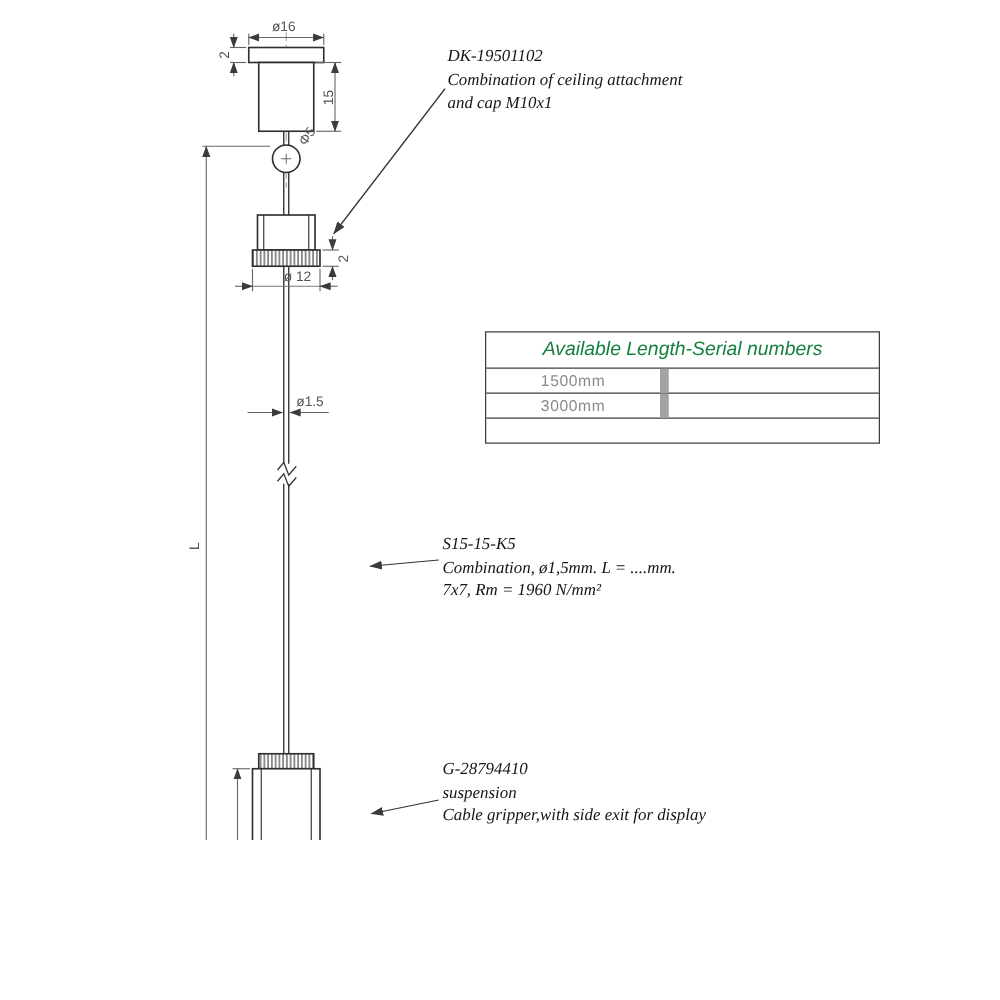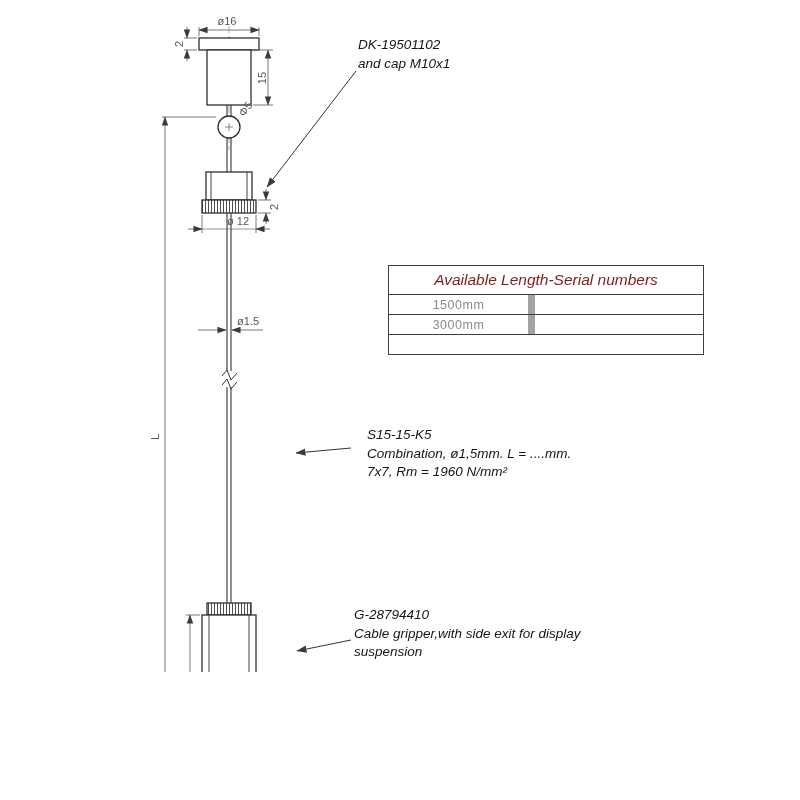--- a/index.html
+++ b/index.html
@@ -1,25 +1,25 @@
 <!DOCTYPE html>
 <html><head>
 <meta charset="utf-8">
 <style>
   html,body{margin:0;padding:0;background:#ffffff;}
   #canvas{position:relative;width:800px;height:672px;background:#ffffff;overflow:hidden;
           font-family:"Liberation Sans",sans-serif;}
   svg{position:absolute;left:0;top:0;}
   svg text{font-family:"Liberation Sans",sans-serif;}
   .dim-text{fill:#555555;font-size:11px;}
-  .ann{position:absolute;font-style:italic;font-size:13.5px;color:#151515;line-height:1.32;}
+  .ann{position:absolute;font-style:italic;font-size:13.5px;color:#151515;line-height:1.32;font-family:Liberation Serif, serif;}
   .ann .ann-id{margin-bottom:1px;}
   .spec-table{position:absolute;left:388px;top:265px;width:314px;border:1.4px solid #3f3f3f;background:#fff;}
   .t-header{height:28px;display:flex;align-items:center;justify-content:center;
-            border-bottom:1.4px solid #3f3f3f;font-style:italic;font-size:15.5px;color:#7f1d1d;}
+            border-bottom:1.4px solid #3f3f3f;font-style:italic;font-size:15.5px;color:#15803d;}
   .t-row{display:flex;height:19px;border-bottom:1px solid #3f3f3f;}
   .t-row:last-child{border-bottom:none;}
   .t-cell{display:flex;align-items:center;justify-content:center;font-size:12.5px;color:#8a8a8a;letter-spacing:0.5px;}
   .t-cell.left{width:139px;border-right:7px solid #a3a3a3;}
   .t-cell.right{flex:1;}
 </style>
 </head>
 <body>
 
 <div id="canvas">
@@ -154,33 +154,34 @@
 
   <g stroke="#333" stroke-width="1" fill="none">
     <line x1="356" y1="71" x2="267" y2="187" marker-end="url(#arrow)"></line>
     <line x1="351" y1="448" x2="296" y2="453" marker-end="url(#arrow)"></line>
     <line x1="351" y1="640" x2="297" y2="651" marker-end="url(#arrow)"></line>
   </g>
 </svg>
 
 <div class="ann" style="left:358px;top:36px;width:270px;">
   <div class="ann-id">DK-19501102</div>
+  <div>Combination of ceiling attachment</div>
   <div>and cap M10x1</div>
 </div>
 
-<div class="ann" style="left:354px;top:426px;width:270px;margin-left:13px;">
+<div class="ann" style="left:354px;top:426px;width:270px;">
   <div class="ann-id">S15-15-K5</div>
   <div>Combination, ø1,5mm. L = ....mm.</div>
   <div>7x7, Rm = 1960 N/mm²</div>
 </div>
 
 <div class="ann" style="left:354px;top:606px;width:290px;">
   <div class="ann-id">G-28794410</div>
+  <div>suspension</div>
   <div>Cable gripper,with side exit for display</div>
-  <div>suspension</div>
 </div>
 
 <div class="spec-table">
   <div class="t-header">Available Length-Serial numbers</div>
   <div class="t-row">
     <div class="t-cell left">1500mm</div>
     <div class="t-cell right"></div>
   </div>
   <div class="t-row">
     <div class="t-cell left">3000mm</div>

